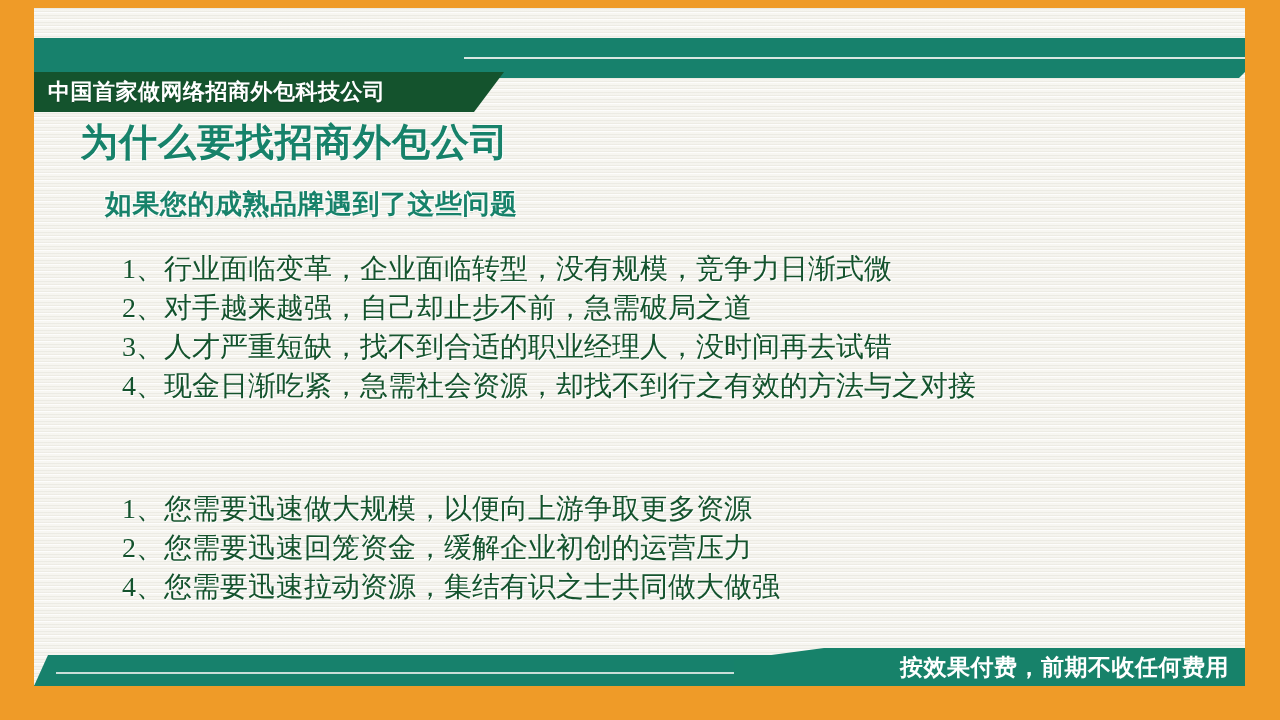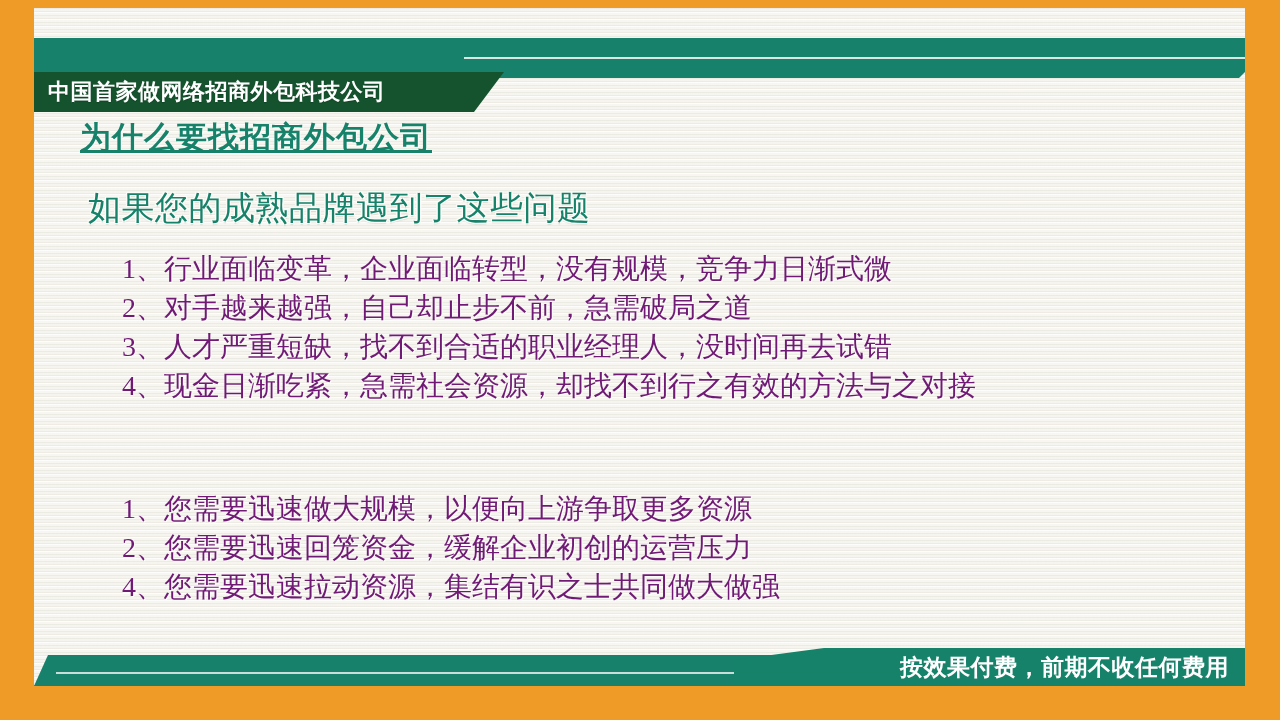--- a/index.html
+++ b/index.html
@@ -45,45 +45,45 @@
     color:#ffffff;font-size:22px;font-weight:bold;letter-spacing:.5px;
     text-shadow:0 1px 1px rgba(0,0,0,.18);
     white-space:nowrap;
   }
 
   
   .content{position:absolute;left:34px;top:78px;width:1211px;height:560px;}
 
   .title{
     position:absolute;left:46px;top:39px;
-    font-size:31px;font-weight:bold;color:#17826a;
+    font-size:38px;font-weight:bold;color:#17826a;
     letter-spacing:1px;white-space:nowrap;
     text-shadow:1px 1px 0 rgba(255,255,255,.85);
-    text-decoration:underline;
   }
 
   .subhead{
     position:absolute;
-    font-size:33px;font-weight:normal;color:#17826a;
+    font-size:27px;font-weight:bold;color:#17826a;
     letter-spacing:.5px;white-space:nowrap;
     text-shadow:
       -1.2px -1.2px 0 #fbfbf8, 1.2px -1.2px 0 #fbfbf8,
       -1.2px 1.2px 0 #fbfbf8, 1.2px 1.2px 0 #fbfbf8,
       0 2px 1px rgba(150,150,140,.25);
+    margin-left: 17px;
   }
   .subhead-1{left:54px;top:108px;}
   .subhead-2{left:54px;top:336px;}
 
   .list{position:absolute;left:48px;}
   .list-1{top:155px;}
   .list-2{top:395px;}
   .list li{
     list-style:none;
     font-family:"Liberation Serif","DejaVu Serif",serif;
-    font-size:28px;color:#701a75;
+    font-size:28px;color:#14532d;
     line-height:39px;white-space:nowrap;
     text-shadow:1px 1px 0 rgba(255,255,255,.9);
   }
 
   
   .footer{position:absolute;left:34px;top:648px;width:1066px;height:42px;}
   .ftr-band{
     position:absolute;left:0;top:7px;width:1211px;height:31px;
     background:#17816c;
     clip-path:polygon(14px 0, 1211px 0, 1211px 31px, 0 31px);

